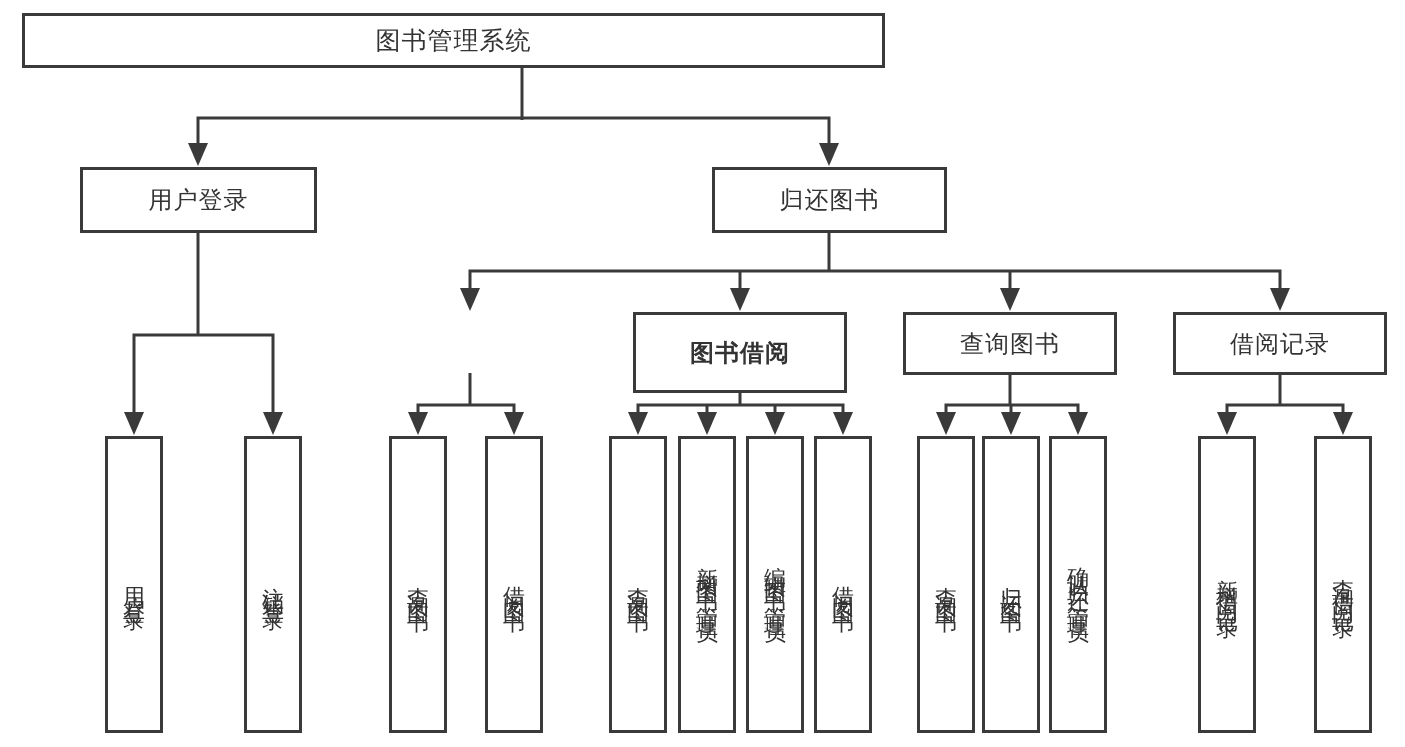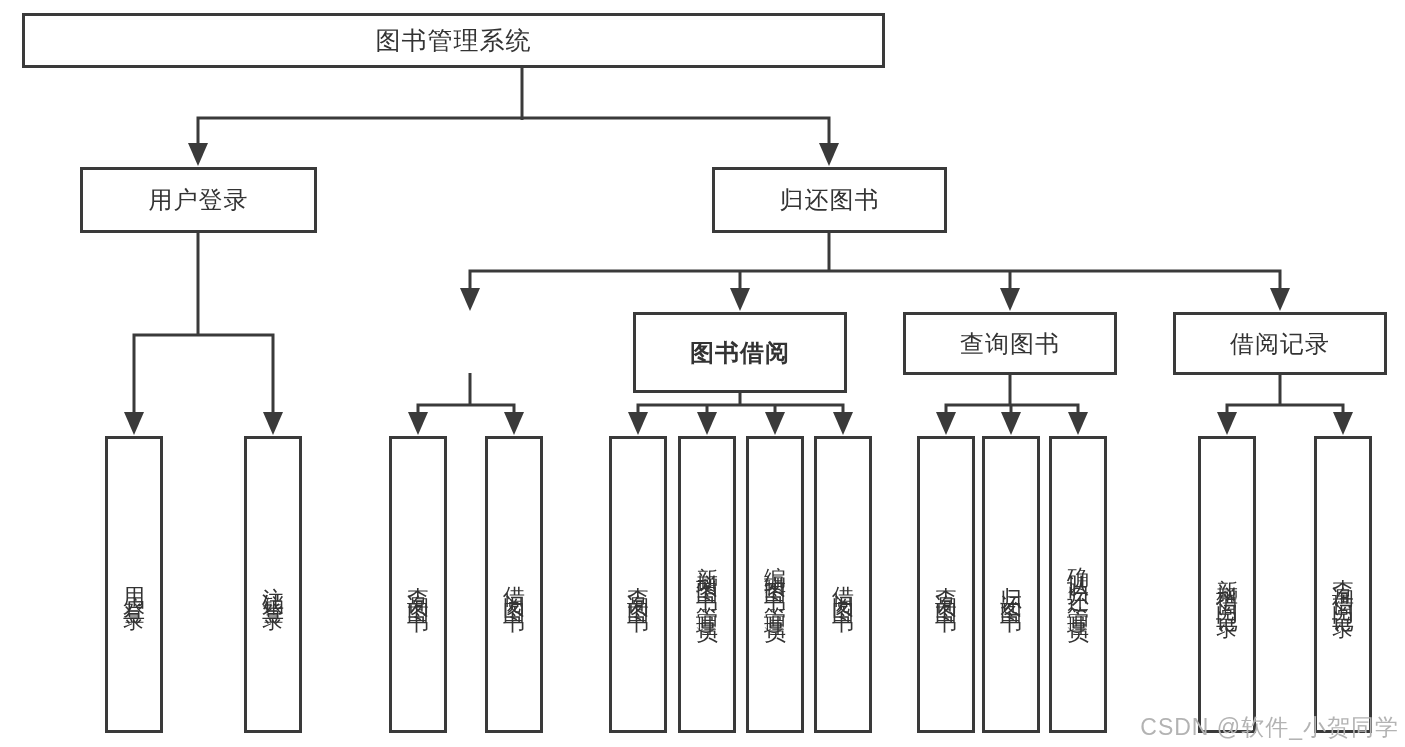--- a/index.html
+++ b/index.html
@@ -140,15 +140,14 @@
     <span class="vtext">确认归还（管理员）</span>
   </div>
 
   <div class="node v" style="left:1198px; top:436px; width:58px; height:297px;">
     <span class="vtext">新增借阅记录</span>
   </div>
   <div class="node v" style="left:1314px; top:436px; width:58px; height:297px;">
     <span class="vtext">查询借阅记录</span>
   </div>
 
-  <div class="watermark">CSDN @软件_小贺同学</div>
 
 </div>
 
 </body></html>

